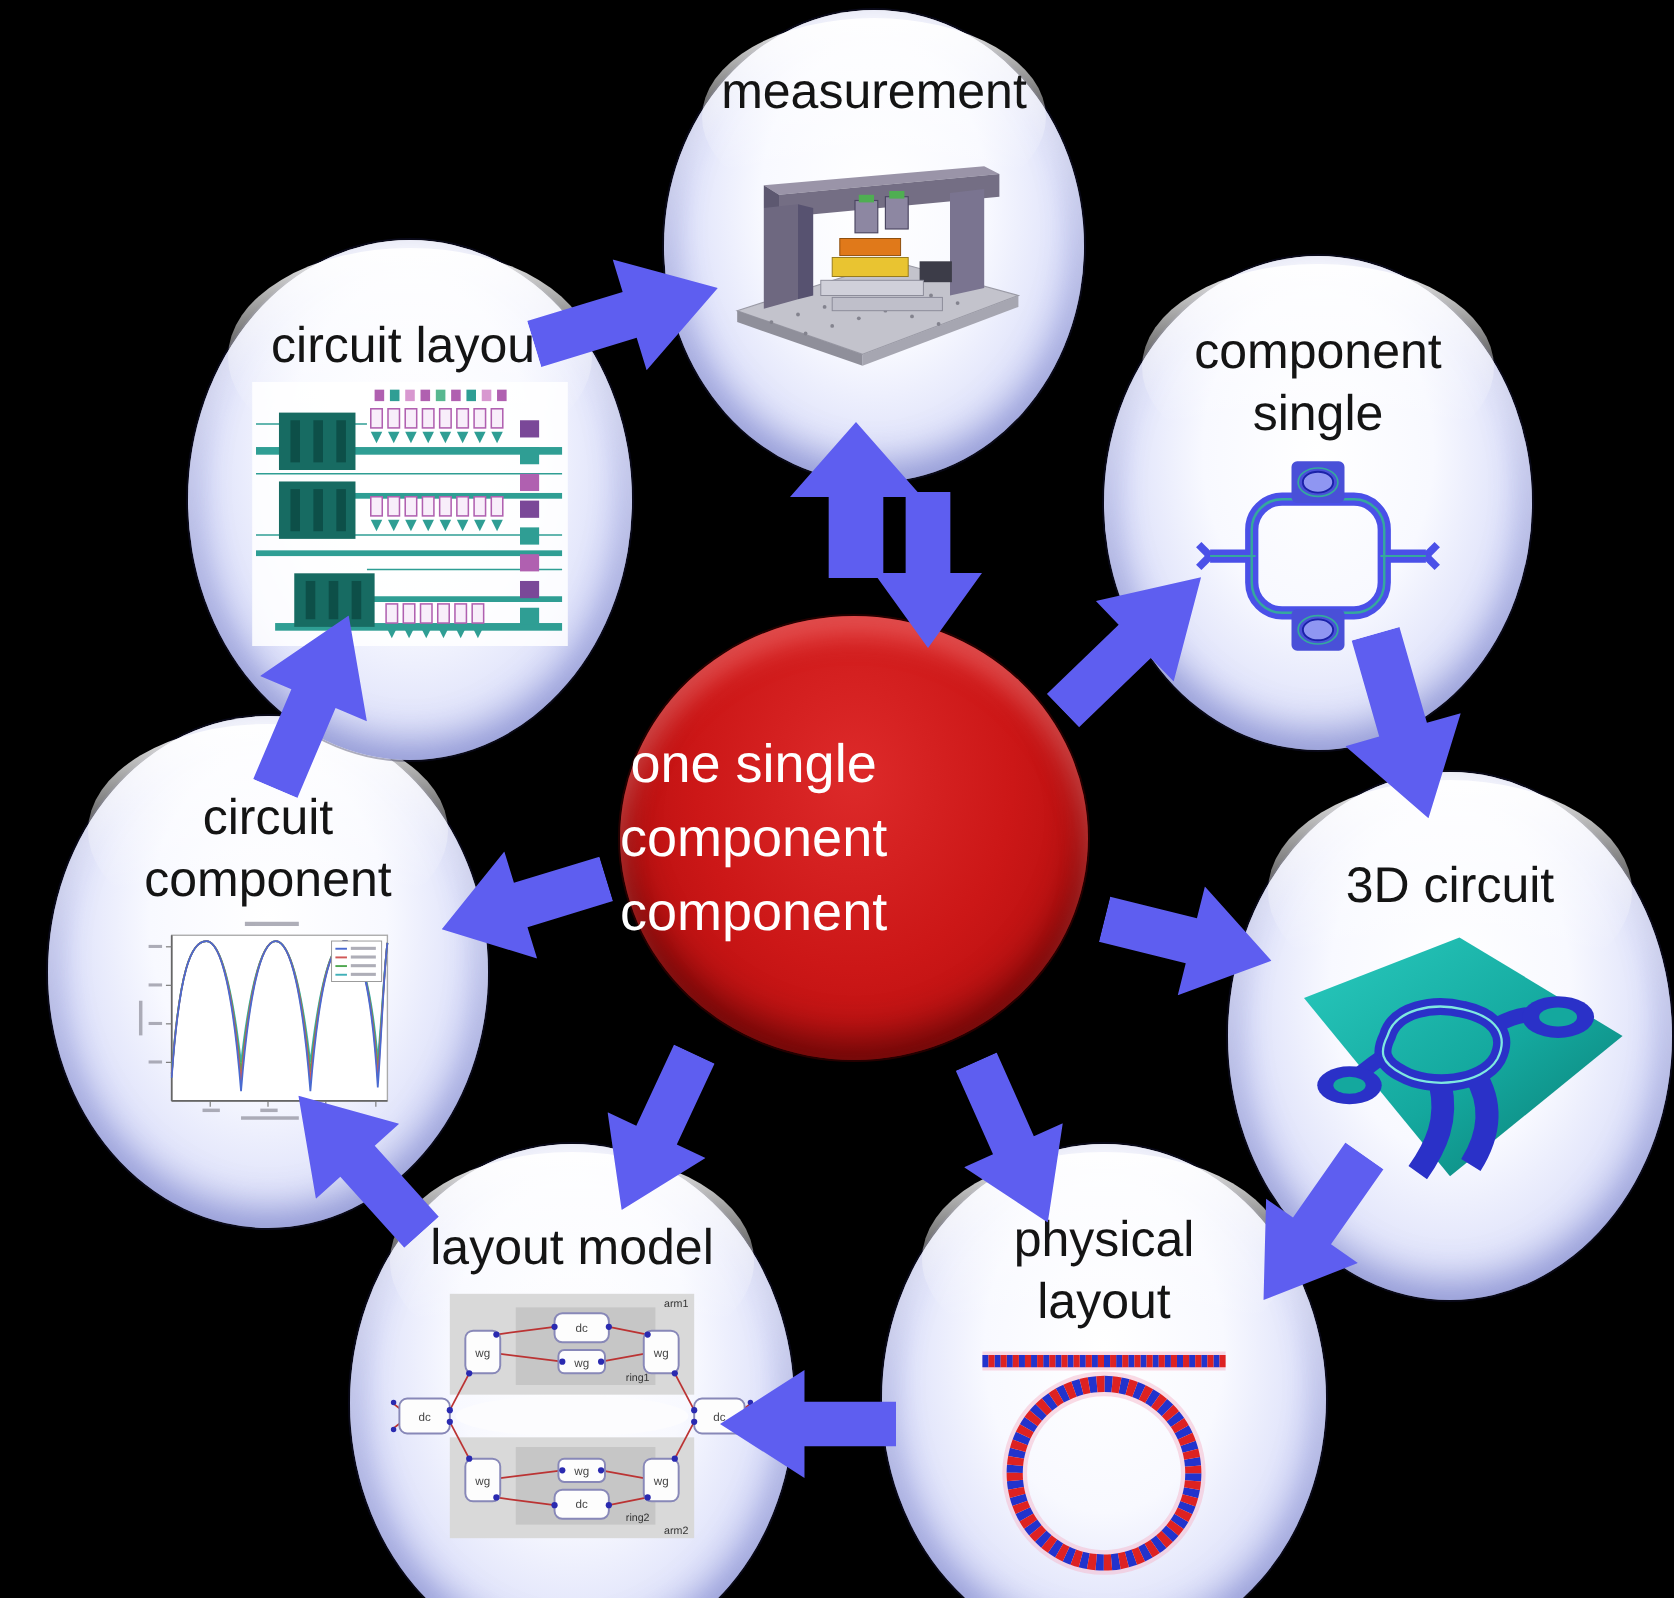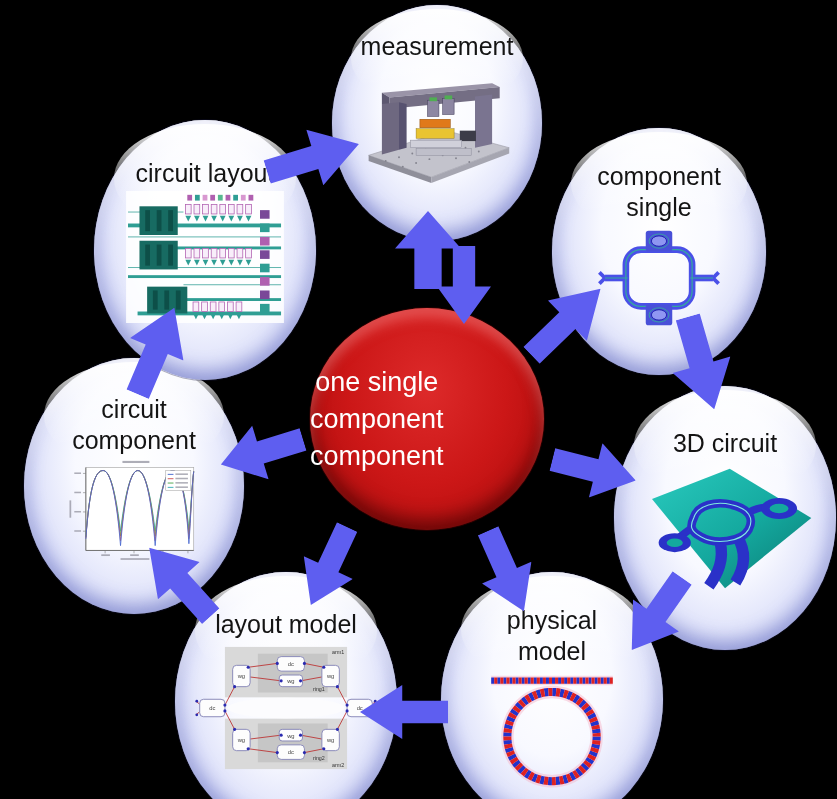--- a/index.html
+++ b/index.html
@@ -124,21 +124,21 @@
       <ellipse cx="42" cy="84" rx="8.5" ry="4.5" fill="#14a89e"></ellipse>
       <ellipse cx="152" cy="48" rx="19" ry="11" fill="#2a31c8"></ellipse>
       <ellipse cx="152" cy="48" rx="10" ry="5" fill="#14a89e"></ellipse>
       <path d="M 62,58 C 66,44 86,40 102,44 C 120,48 126,58 120,70 C 112,84 84,86 70,78 C 58,72 58,66 62,58 Z" fill="none" stroke="#7fe8e0" stroke-width="1.2"></path>
     </svg>
   </div>
 
   <div class="bubble n-physmodel" style="left:441px;top:572px;width:222px;height:222px;">
     <div class="nlabel">
       <span style="display:block">physical</span>
-      <span style="display:block">model</span>
+      <span style="display:block">layout</span>
     </div>
     <svg class="illus" width="152" height="120" viewBox="0 0 160 126" style="margin-top:2px">
       <line x1="16" y1="12" x2="144" y2="12" stroke="#f6b8cc" stroke-width="10" opacity="0.55"></line>
       <line x1="16" y1="12" x2="144" y2="12" stroke="#2233cc" stroke-width="6.5" stroke-dasharray="3.2 3.2"></line>
       <line x1="16" y1="12" x2="144" y2="12" stroke="#dd2222" stroke-width="6.5" stroke-dasharray="3.2 3.2" stroke-dashoffset="3.2"></line>
       <circle cx="80" cy="71" r="47" fill="none" stroke="#f6b8cc" stroke-width="13" opacity="0.5"></circle>
       <circle cx="80" cy="71" r="47" fill="none" stroke="#2233cc" stroke-width="8.5" stroke-dasharray="4.1 4.1"></circle>
       <circle cx="80" cy="71" r="47" fill="none" stroke="#dd2222" stroke-width="8.5" stroke-dasharray="4.1 4.1" stroke-dashoffset="4.1"></circle>
     </svg>
   </div>

